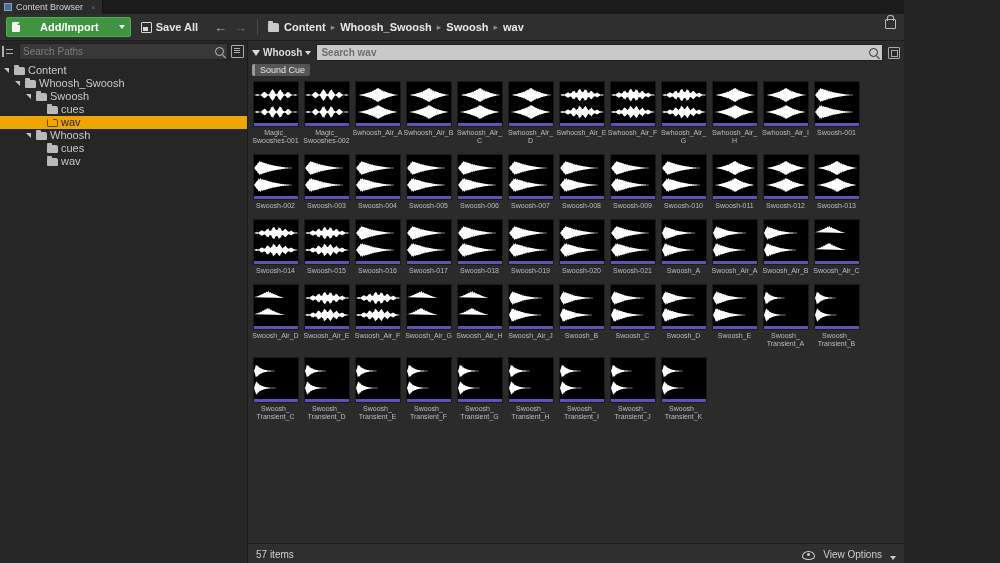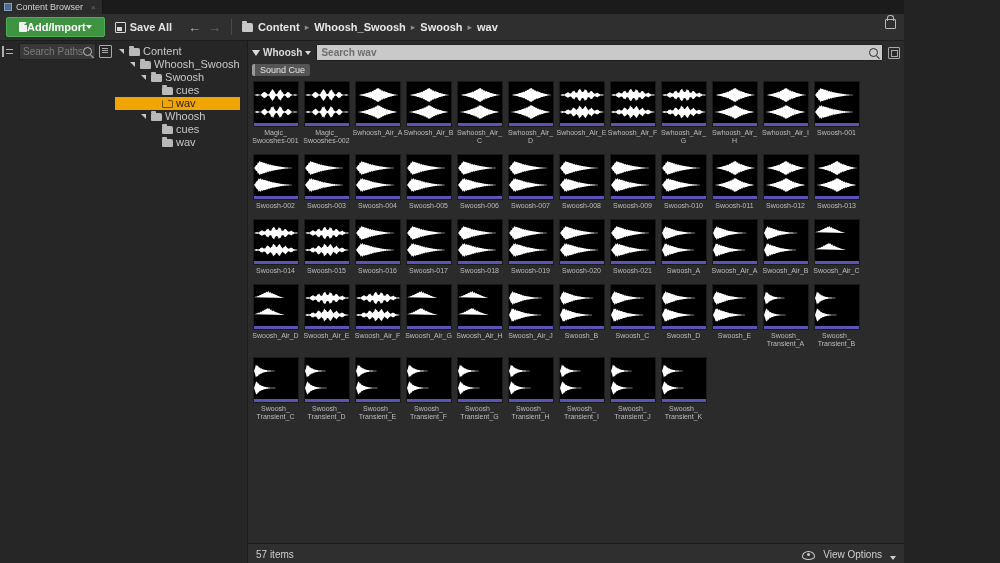--- a/index.html
+++ b/index.html
@@ -21,22 +21,22 @@
   }
   .tab-ico{width:8px;height:8px;background:#4f6b8a;border:1px solid #7fa3c6;box-sizing:border-box;}
   .tab-x{font-size:8px;color:#6d6d6d;margin-left:4px;}
 
   
   .toolbar{
     height:26px;background:#2f2f2f;border-bottom:1px solid #1d1d1d;
     display:flex;align-items:center;padding:0 6px;gap:6px;position:relative;
   }
   .btn-add{
-    display:flex;align-items:center;gap:0;background:#3e9440;
-    border:1px solid #4fae51;border-radius:2px;height:18px;padding:0 12px;
+    display:flex;align-items:center;gap:20px;background:#3e9440;
+    border:1px solid #4fae51;border-radius:2px;height:18px;padding:0 5px;
     color:#fff;font-size:11px;font-weight:bold;
   }
   .page-ico{
     width:8px;height:10px;background:#f2f2f2;position:relative;border-radius:1px;
   }
   .page-ico:after{content:"";position:absolute;right:0;top:0;border-width:0 0 3px 3px;
     border-style:solid;border-color:transparent transparent #3e9440 transparent;}
   .caret{width:0;height:0;border-left:3px solid transparent;border-right:3px solid transparent;
     border-top:4px solid currentColor;}
   .btn-save{display:flex;align-items:center;gap:4px;height:18px;padding:0 4px;
@@ -50,21 +50,21 @@
   .crumbs{display:flex;align-items:center;gap:5px;font-size:11px;font-weight:bold;color:#e8e8e8;}
   .crumb-sep{color:#8d8d8d;font-size:9px;font-weight:normal;}
   .folder-ico{width:11px;height:9px;background:#c9c9c9;border-radius:1px 2px 1px 1px;position:relative;}
   .folder-ico:before{content:"";position:absolute;top:-2px;left:0;width:5px;height:2px;background:#c9c9c9;border-radius:1px 1px 0 0;}
   .lock-ico{position:absolute;right:8px;top:5px;width:9px;height:8px;border:1px solid #b9b9b9;border-radius:1px;}
   .lock-ico:before{content:"";position:absolute;left:1px;top:-5px;width:5px;height:5px;
     border:1px solid #b9b9b9;border-bottom:none;border-radius:3px 3px 0 0;}
 
   
   .body{display:flex;height:523px;}
-  .left{width:247px;background:#262626;border-right:1px solid #1b1b1b;display:flex;flex-direction:row;}
+  .left{width:247px;background:#262626;border-right:1px solid #1b1b1b;display:flex;flex-direction:column;}
   .right{flex:1;background:#2b2b2b;display:flex;flex-direction:column;}
 
   
   .paths-search{
     height:17px;margin:2px 3px 0 2px;display:flex;align-items:center;gap:3px;
   }
   .hier-ico{width:12px;height:11px;border-left:2px solid #b0b0b0;position:relative;}
   .hier-ico:before,.hier-ico:after{content:"";position:absolute;left:2px;width:7px;height:1px;background:#b0b0b0;}
   .hier-ico:before{top:3px;}
   .hier-ico:after{top:7px;}

